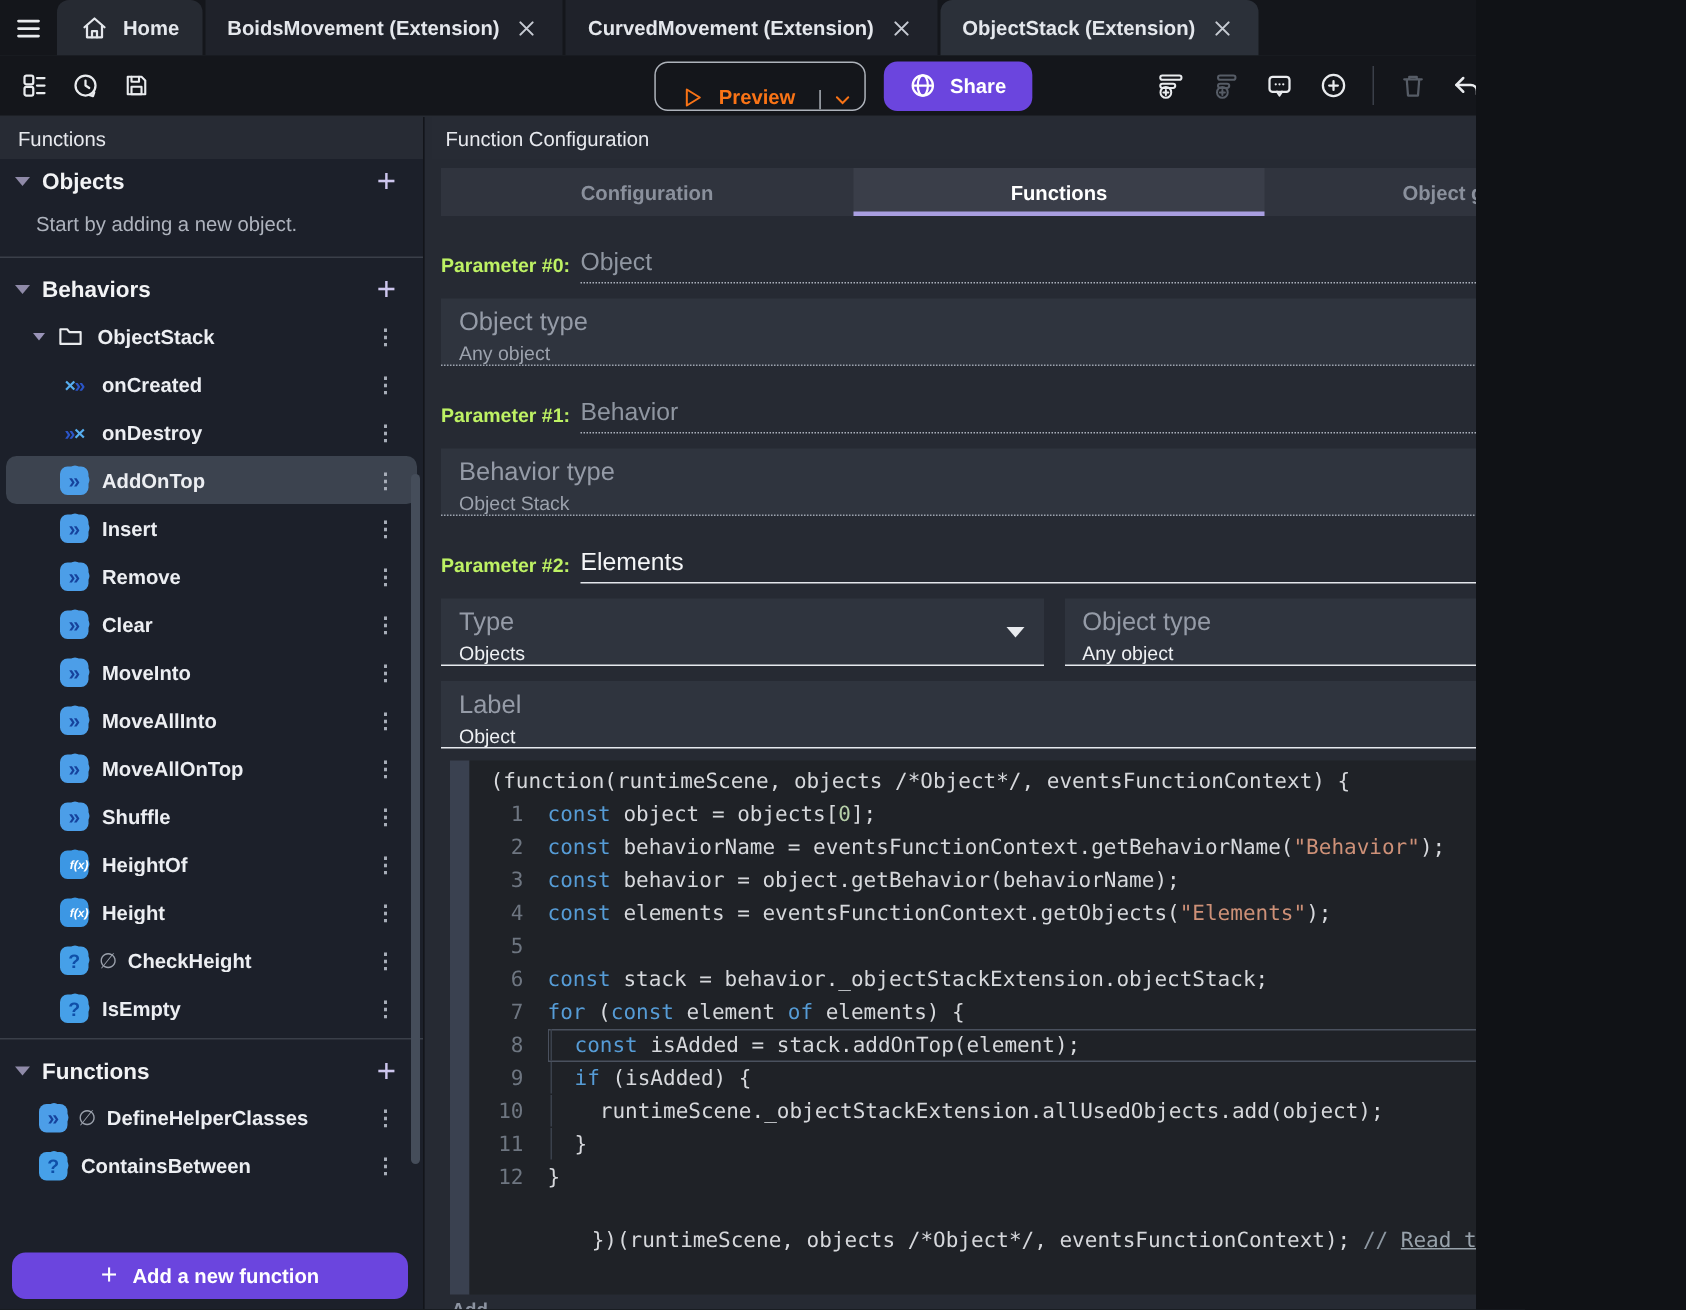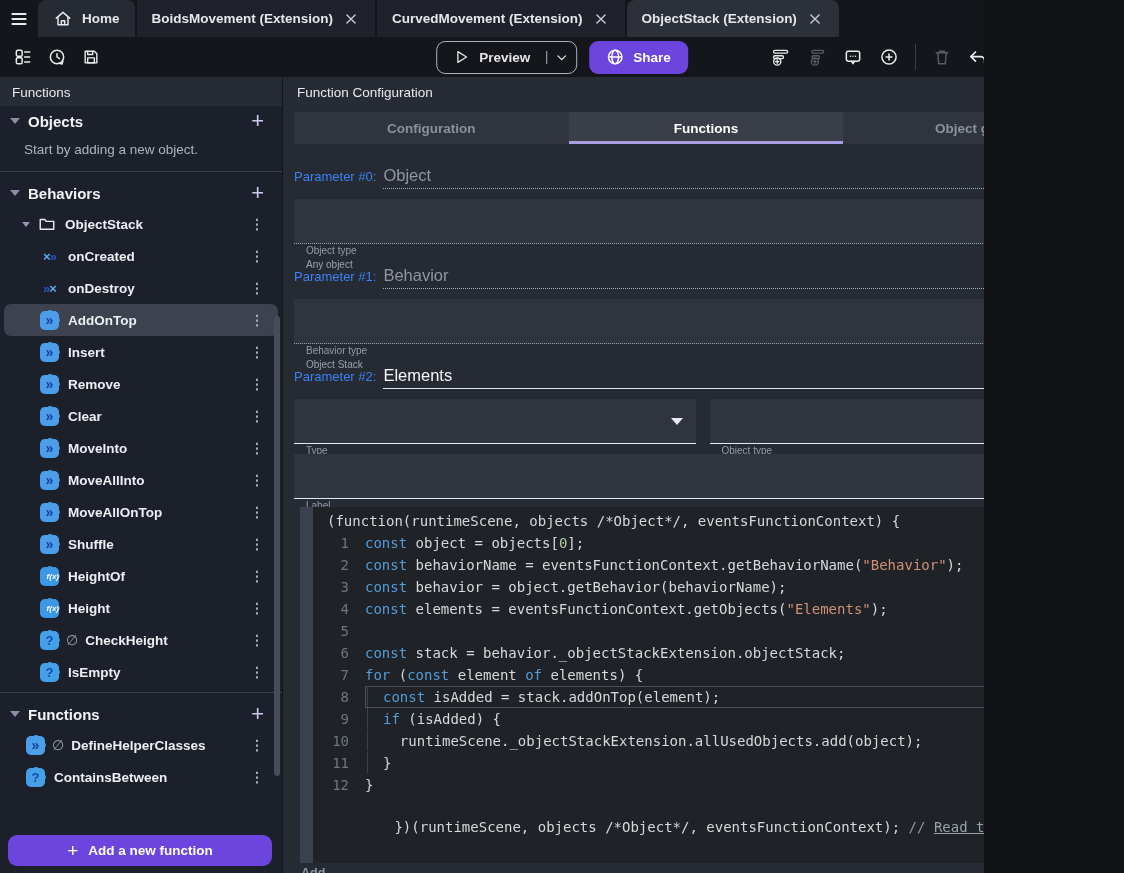--- a/index.html
+++ b/index.html
@@ -21,21 +21,21 @@
   .tab .close { color:#c6cad2; display:flex; padding:2px; border-radius:4px; }
   .wincontrols { display:flex; align-items:center; }
   .winbtn { width:46px; height:37px; display:flex; align-items:center; justify-content:center; color:#f2f3f5; }
 
   
   .toolbar { position:absolute; left:0; top:37px; width:1124px; height:41px; background:#14161b; border-bottom:1px solid #272b33; }
   .tb-left { position:absolute; left:8px; top:0; height:40px; display:flex; align-items:center; gap:4px; }
   .iconbtn { width:30px; height:30px; display:flex; align-items:center; justify-content:center; color:#e9ebee; border-radius:6px; cursor:pointer; }
   .iconbtn.disabled { color:#565c66; }
   .tb-center { position:absolute; left:50%; top:0; height:40px; transform:translateX(-50%); display:flex; align-items:center; gap:12px; }
-  .preview-btn { display:flex; align-items:center; height:33px; border:1.5px solid #aeb3bb; border-radius:9px; overflow:hidden; color:#e5e5e5; cursor:pointer; }
+  .preview-btn { display:flex; align-items:flex-end; height:33px; border:1.5px solid #aeb3bb; border-radius:9px; overflow:hidden; color:#f97316; cursor:pointer; }
   .preview-main { display:flex; align-items:center; gap:10px; padding:0 16px; font-size:13.5px; font-weight:700; }
   .preview-caret { width:30px; display:flex; align-items:center; justify-content:center; border-left:1px solid #aeb3bb; }
   .share-btn { display:flex; align-items:center; gap:9px; height:33px; padding:0 17px; background:#6b45de; border-radius:9px; color:#fff; font-size:13.5px; font-weight:700; cursor:pointer; }
   .tb-right { position:absolute; right:6px; top:0; height:40px; display:flex; align-items:center; gap:6px; }
   .tb-divider { width:1px; height:26px; background:#3a3f49; margin:0 5px; }
 
   
   .sidebar { position:absolute; left:0; top:78px; width:283px; height:795px; background:#1c202a; border-right:1px solid #13151a; }
   .panel-header { height:28px; background:#272b34; display:flex; align-items:center; padding:0 12px; font-size:13.5px; font-weight:400; color:#e7e9ee; }
   .search-box { margin:9px 8px 8px 8px; height:36px; background:#3a3f4a; border-radius:6px; display:flex; align-items:center; gap:10px; padding:0 12px; cursor:text; }
@@ -68,29 +68,29 @@
 
   
   .main { position:absolute; left:288px; top:78px; width:840px; height:795px; background:#262a33; overflow:hidden; }
   .main .panel-header { padding-left:9px; }
   .cfg-tabs { position:absolute; left:6px; top:34px; width:824px; height:32px; display:flex; background:#30343e; }
   .cfg-tab { flex:1; display:flex; align-items:center; justify-content:center; font-size:13.5px; font-weight:700; color:#8a909c; position:relative; cursor:pointer; }
   .cfg-tab.active { color:#fff; background:#3a3e49; }
   .cfg-tab.active::after { content:""; position:absolute; left:0; right:0; bottom:0; height:3px; background:#a89ee0; }
   .params { position:absolute; left:6px; top:66px; width:817px; }
   .param-row { display:flex; align-items:flex-end; margin-top:15px; height:30px; }
-  .param-row .plabel { font-size:13px; font-weight:400; color:#3b82f6; padding-bottom:5px; white-space:nowrap; }
+  .param-row .plabel { font-size:13px; font-weight:700; color:#bef264; padding-bottom:5px; white-space:nowrap; }
   .param-row .pname { flex:1; margin-left:7px; font-size:16.5px; padding-bottom:3px; }
   .param-row .pname.off { color:#8f96a1; border-bottom:1.5px dotted #aab0bb; }
   .param-row .pname.on { color:#f4f5f7; border-bottom:1.5px solid #e3e6eb; }
   .param-row .kebab { color:#c9cdd6; font-size:15px; font-weight:700; padding:0 12px 4px 14px; }
   .fieldrow { display:flex; gap:14px; margin-top:10px; }
   .field { background:#2f343e; height:45px; padding:6px 12px 0 12px; position:relative; flex:1; }
-  .field .flabel { font-size:10px; color:#959ba7;margin-top:40px; }
-  .field .fvalue { font-size:10px; margin-top:3px; }
+  .field .flabel { font-size:17px; color:#959ba7; }
+  .field .fvalue { font-size:13px; margin-top:3px; }
   .field.off .fvalue { color:#9ca2ad; }
   .field.on .fvalue { color:#eef0f3; font-weight:500; }
   .field.off { border-bottom:1.5px dotted #9ca2ae; }
   .field.on { border-bottom:1.5px solid #e6e9ee; }
   .field .caret { position:absolute; right:13px; top:19px; width:0; height:0; border-left:6px solid transparent; border-right:6px solid transparent; border-top:7px solid; }
   .field.off .caret { border-top-color:#6e7480; }
   .field.on .caret { border-top-color:#e8eaee; }
 
   
   .ev-strip { position:absolute; left:12px; top:429px; width:13px; height:356px; background:#3a4150; }

